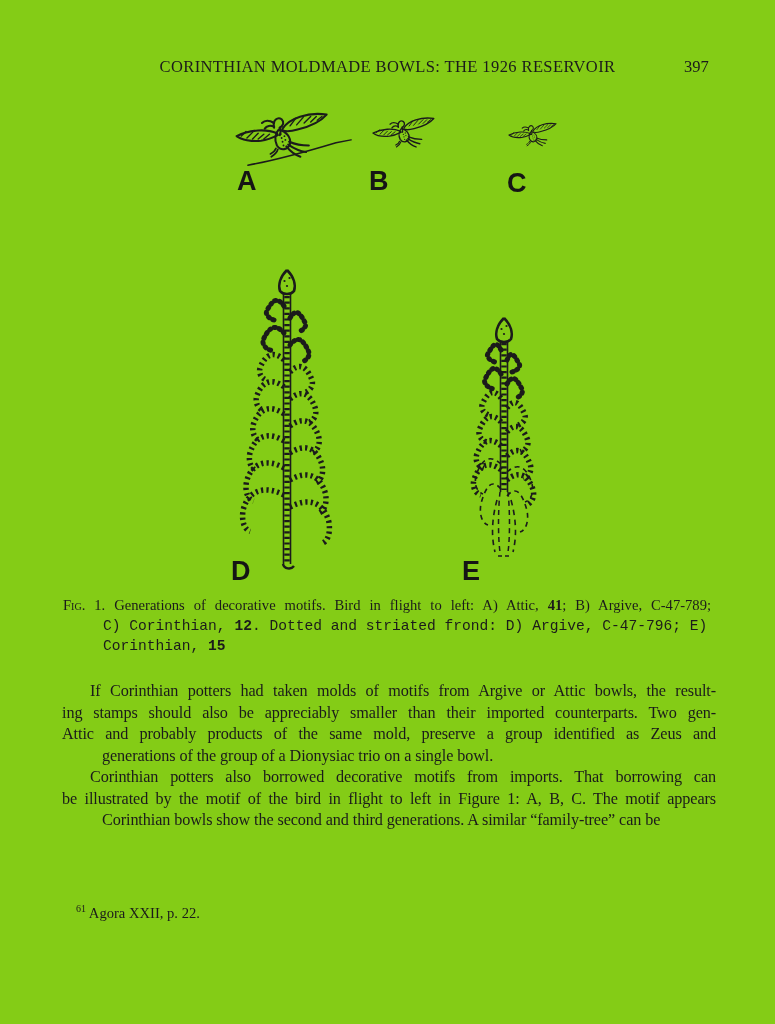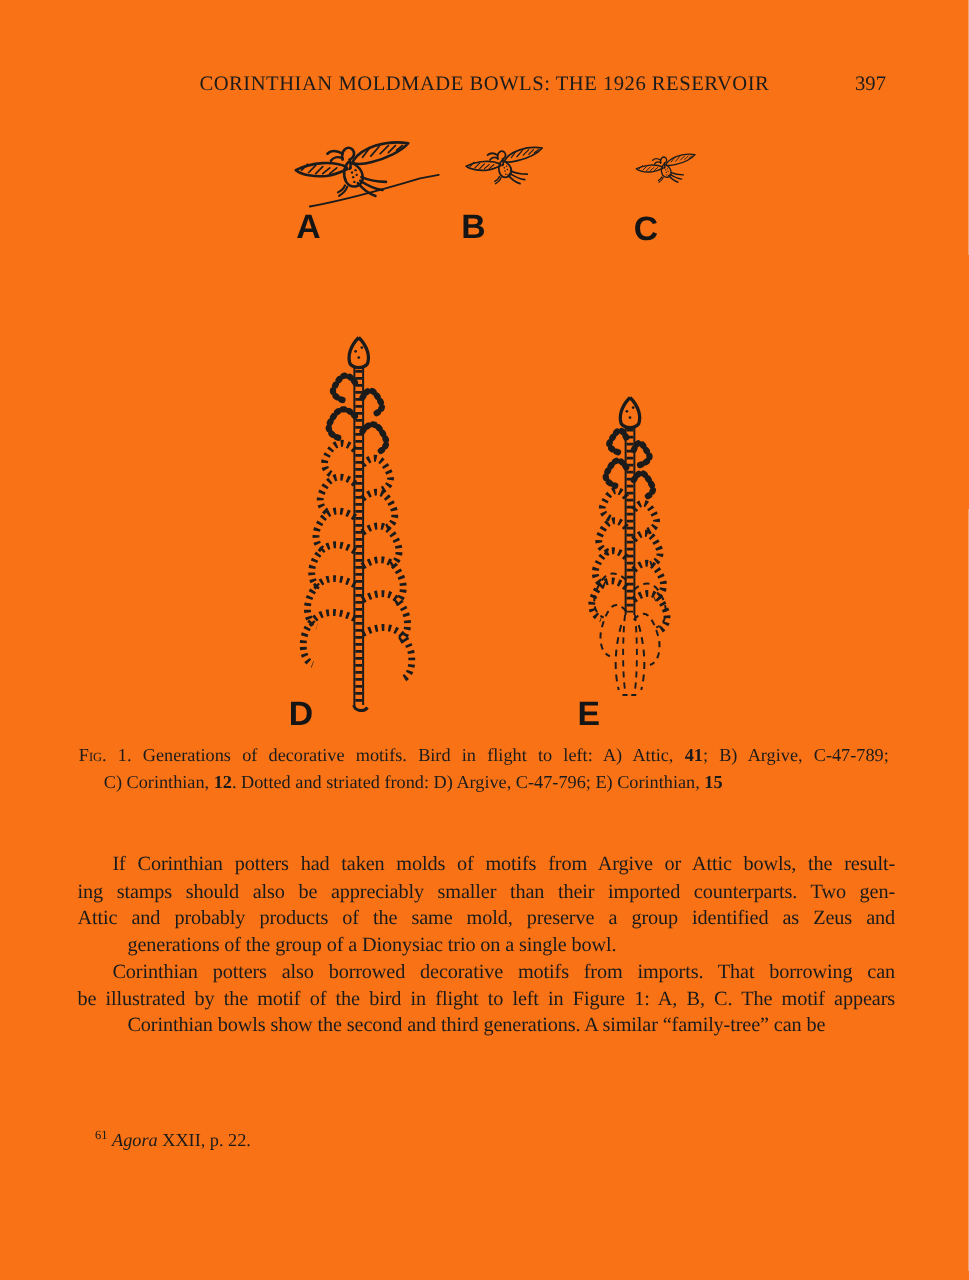--- a/index.html
+++ b/index.html
@@ -1,18 +1,18 @@
 <!DOCTYPE html>
 <html><head>
 <meta charset="utf-8">
 <style>
   html,body{margin:0;padding:0;background:#e8e8e4}
   .page{
     position:relative;width:775px;height:1024px;margin:0 auto;
-    background:#f97316;color:#1b1b1b;overflow:hidden;
+    background:#84cc16;color:#1b1b1b;overflow:hidden;
     font-family:"Liberation Serif", serif;
   }
   .header-title{
     position:absolute;top:57px;left:0;width:100%;text-align:center;
     font-size:16.5px;letter-spacing:.4px;white-space:nowrap;
   }
   .page-number{position:absolute;top:57px;left:684px;font-size:16.5px;}
   .figure-area{position:absolute;left:0;top:0;width:0;height:0;overflow:visible;}
   svg.motif{position:absolute;overflow:visible;}
   .bird-a{left:229px;top:108px;width:124px;height:60px;}
@@ -27,33 +27,33 @@
   .label-a{left:237px;top:168px;}
   .label-b{left:369px;top:168px;}
   .label-c{left:507px;top:170px;}
   .label-d{left:231px;top:558px;}
   .label-e{left:462px;top:558px;}
   .caption{
     position:absolute;left:63px;top:595px;width:648px;
     font-size:14.6px;line-height:20.5px;
   }
   .cap-line.justify{text-align:justify;text-align-last:justify;}
-  .cap-line.second{margin-left:20px;}
+  .cap-line.second{margin-left:40px;font-family:Liberation Mono, monospace;}
   .body-text{
     position:absolute;left:62px;top:681px;width:654px;
     font-size:16.2px;line-height:21.5px;letter-spacing:-0.1px;
   }
   .bline{text-align:justify;text-align-last:justify;}
   .bline.last{text-align-last:left;margin-left:40px;}
   .bline.indent{text-indent:28px;}
   .footnote{position:absolute;left:62px;top:905px;font-size:14.6px;padding-left:14px;}
   .sc{font-variant:small-caps;}
   .sup{font-size:10px;vertical-align:super;line-height:0;letter-spacing:0;}
   .b{font-weight:bold;}
-  .i{font-style:italic;text-align:right;}
+  .i{text-align:right;}
 </style>
 </head>
 <body>
 
 <svg width="0" height="0" style="position:absolute" aria-hidden="true">
   <symbol id="bird-motif" viewBox="0 0 110 60">
     <g fill="none" stroke="#1b1b1b" stroke-width="2.2" stroke-linecap="round" stroke-linejoin="round">
       <path d="M46 21 C44 13 50 9 54 12 C57 15 56 19 52 21"></path>
       <path d="M46 16 C41 13 36 13 33 16"></path>
       <path d="M46 20 C42 18 38 19 36 22"></path>

